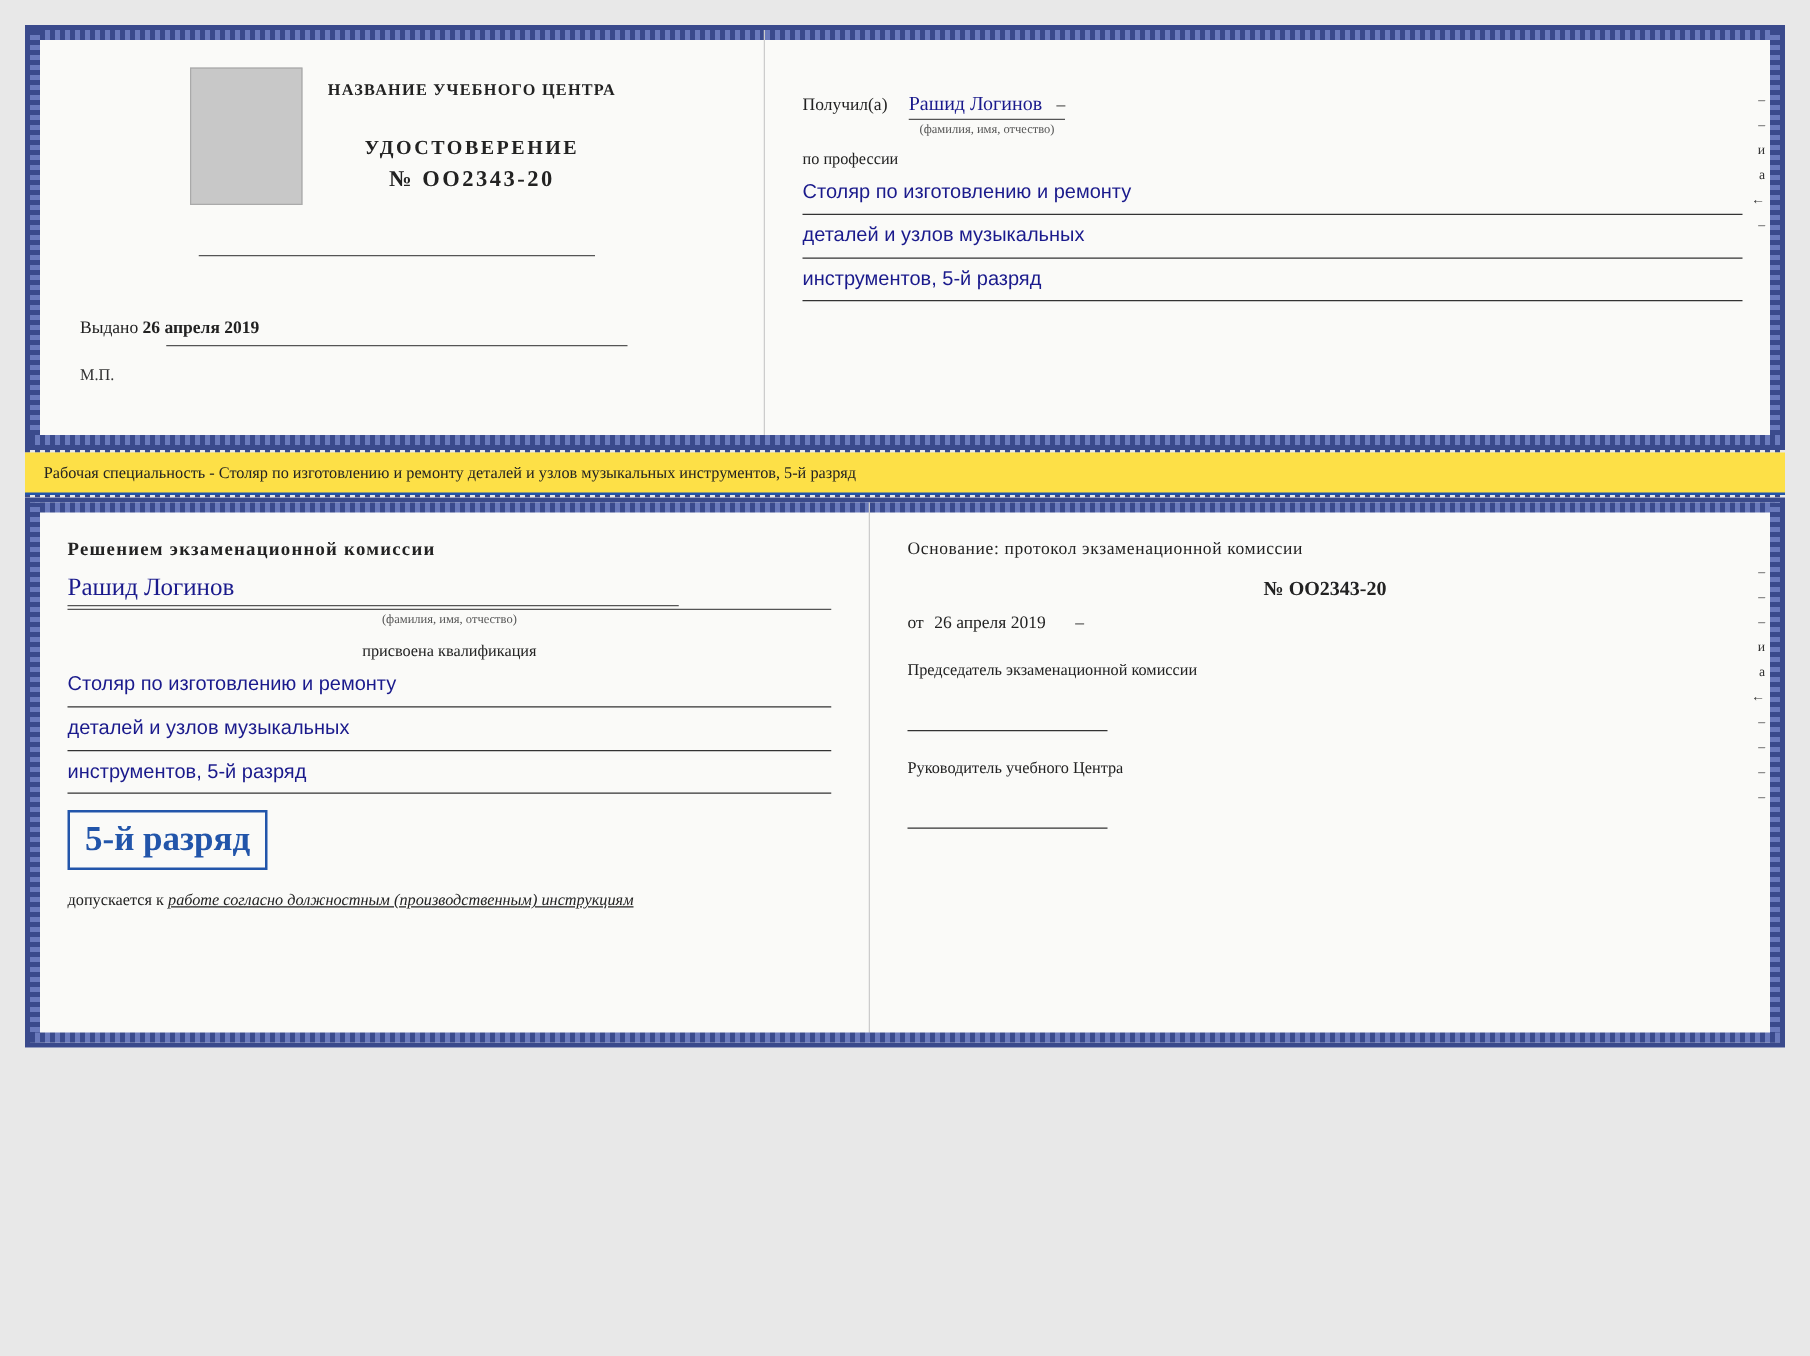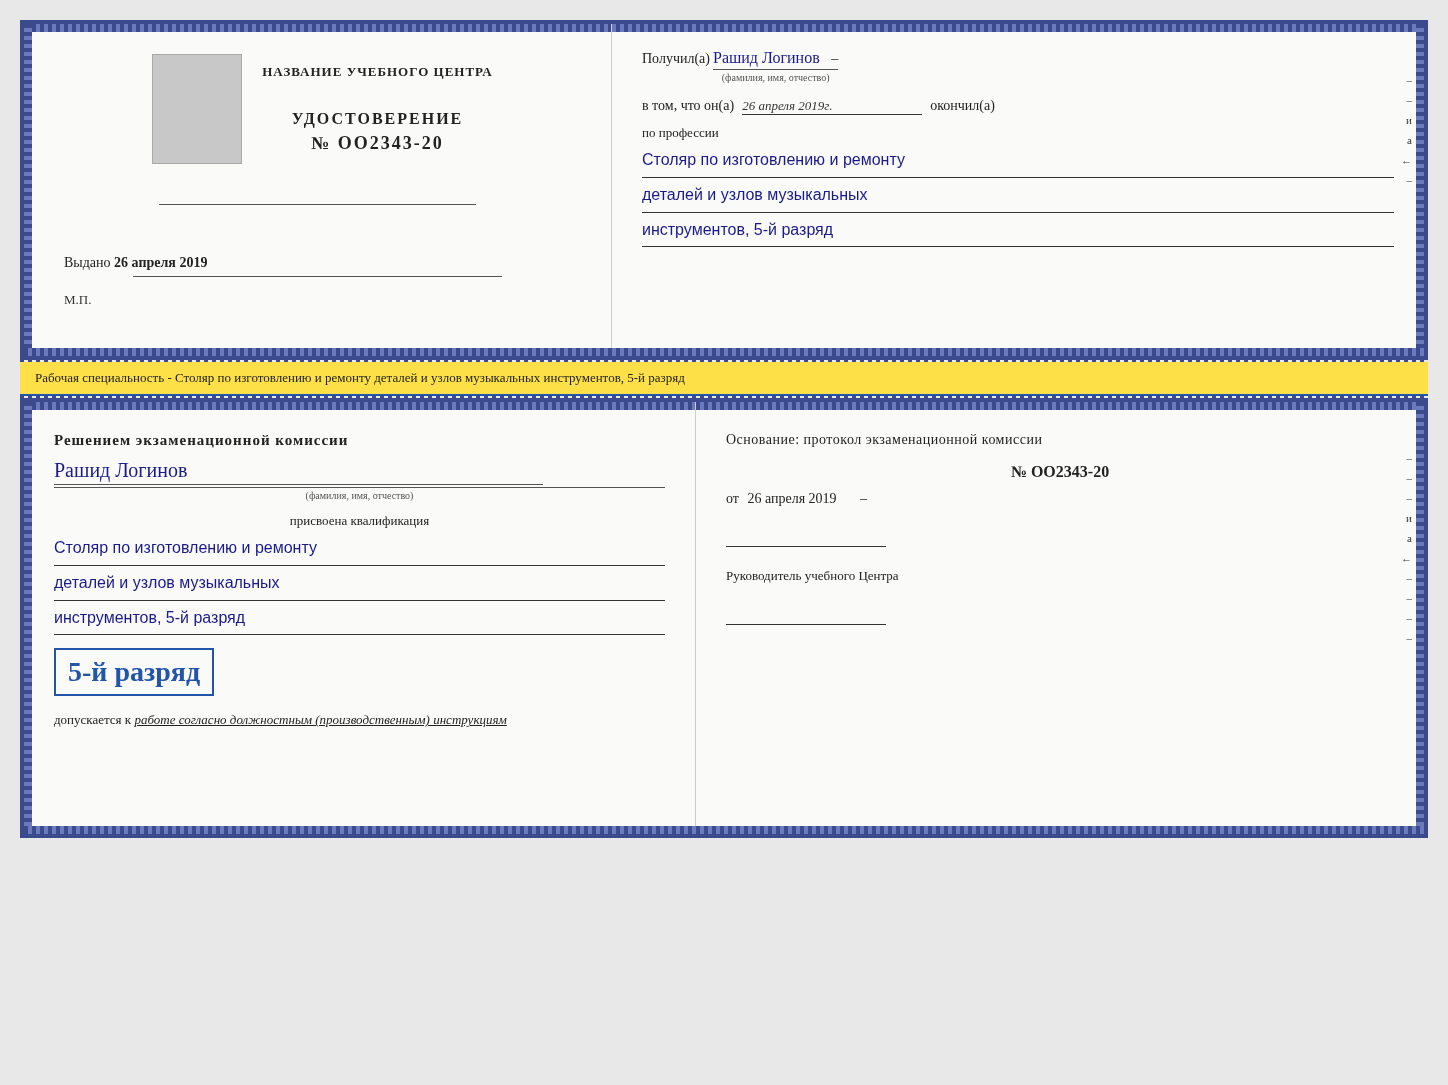--- a/index.html
+++ b/index.html
@@ -132,21 +132,22 @@
       margin-left: 10px;
     }
 
     
     .received-line {
       font-size: 14px;
       color: #222;
       margin-bottom: 5px;
       display: flex;
       align-items: baseline;
-      gap: 3px;
+      gap: 17px;
+      margin-top: 26px;
     }
 
     .handwritten {
       font-family: 'Segoe Script', 'Comic Sans MS', cursive;
       color: #1a1a8c;
       font-size: 16px;
     }
 
     .fio-label {
       font-size: 10px;
@@ -420,25 +421,20 @@
 
     <div class="received-line">
       <span>Получил(а)</span>
       <span style="display:inline-block;">
         <span class="handwritten">Рашид Логинов</span>
         <span style="margin-left:8px; font-size:14px;">–</span>
         <div class="fio-label">(фамилия, имя, отчество)</div>
       </span>
     </div>
 
-    <div class="vtom-line">
-      <span>в том, что он(а)</span>
-      <span class="date-handwritten underline-field">26 апреля 2019г.</span>
-      <span style="font-size:14px;">окончил(а)</span>
-    </div>
 
 
     <div class="po-professii">по профессии</div>
     <div class="qualification-lines">
       <span class="profession-line">Столяр по изготовлению и ремонту</span>
       <span class="profession-line">деталей и узлов музыкальных</span>
       <span class="profession-line">инструментов, 5-й разряд</span>
     </div>
 
     <div class="right-decorations">
@@ -490,20 +486,21 @@
 
     <div class="protocol-number">№ OO2343-20</div>
 
     <div class="ot-line">
       <span>от</span>
       <span style="margin-left:5px;">26 апреля 2019</span>
       <span style="margin-left:20px;">–</span>
     </div>
 
     <div class="chairman-block">
+      <div class="chairman-title">Председатель экзаменационной комиссии</div>
       <div class="signature-line"></div>
     </div>
 
     <div style="margin-top:20px;">
       <div class="chairman-title">Руководитель учебного Центра</div>
       <div class="signature-line"></div>
     </div>
 
     <div class="right-decorations">
       <span class="deco-char">–</span>

